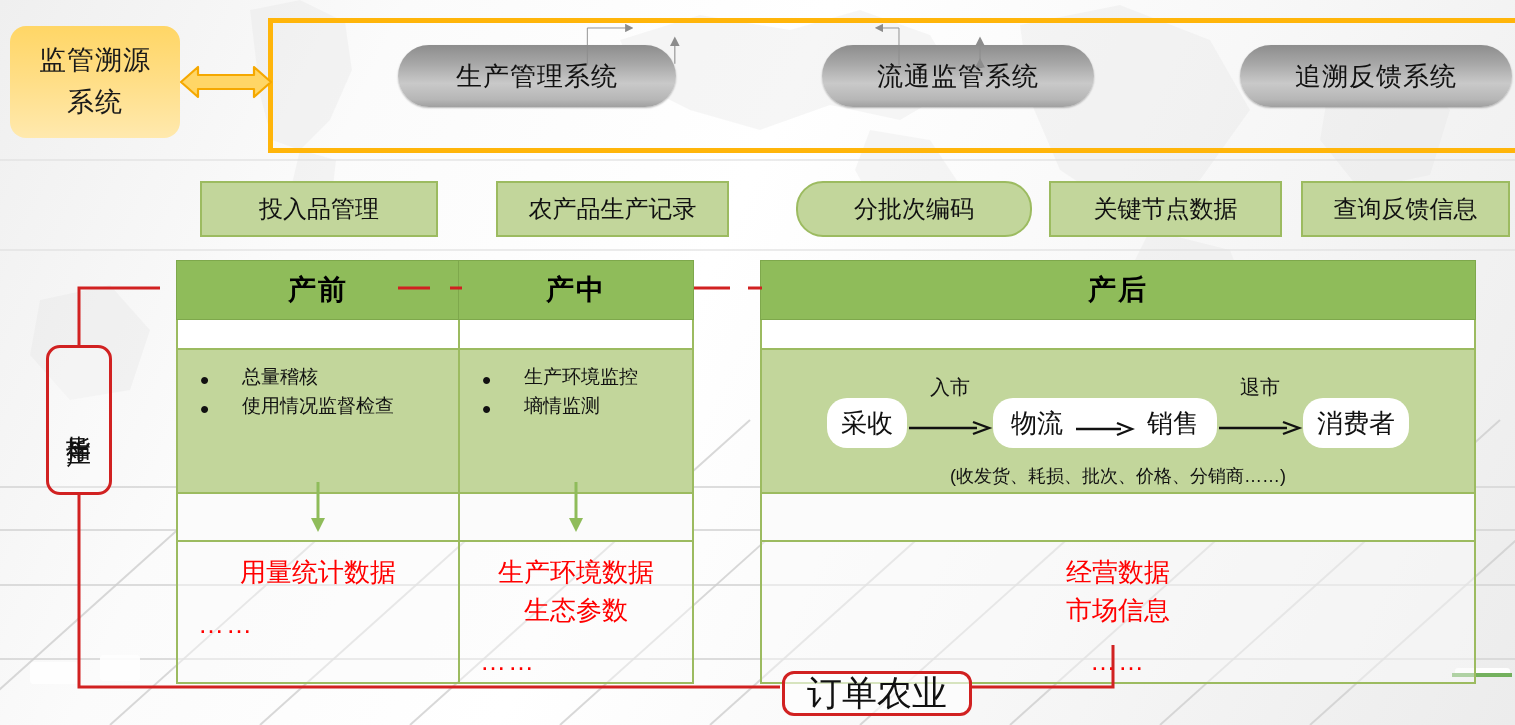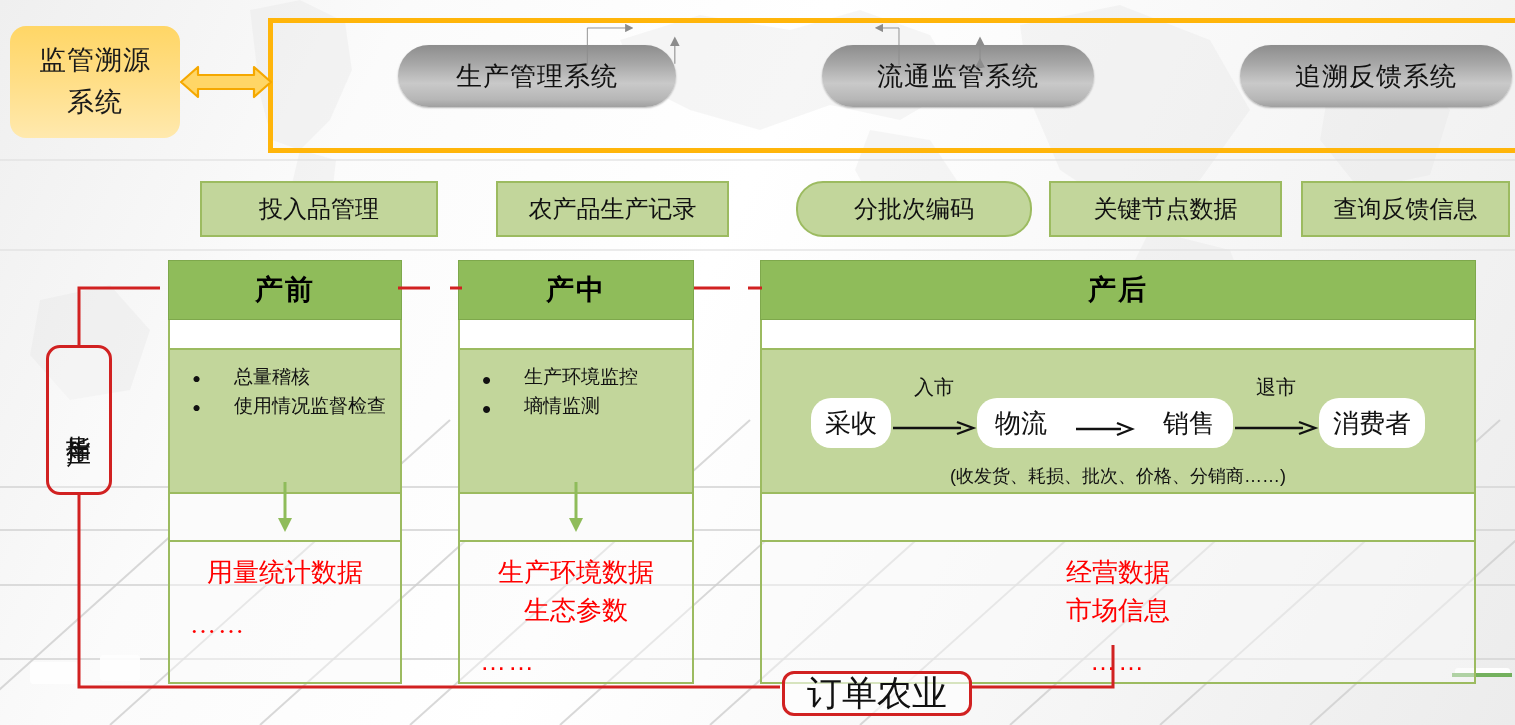--- a/index.html
+++ b/index.html
@@ -122,21 +122,21 @@
 
   ul.bullets { list-style: none; padding: 14px 10px 12px 22px; }
   ul.bullets li {
     font-size: 19px; color: #111; line-height: 1.42;
     position: relative; padding-left: 42px; margin-bottom: 2px;
   }
   ul.bullets li::before {
     content: "•"; position: absolute; left: 0; top: -2px; font-size: 26px;
   }
 
-  #panelPre  { left: 168px; width: 234px; font-family: Liberation Serif, serif; }
+  #panelPre  { left: 176px; width: 284px; }
   #panelMid  { left: 458px; width: 236px; }
   #panelPost { left: 760px; width: 716px; }
 
   #panelPre  .panel-body { height: 146px; }
   #panelMid  .panel-body { height: 146px; }
   #panelPost .panel-body { height: 146px; }
   #panelPre  .panel-foot { height: 144px; }
   #panelMid  .panel-foot { height: 144px; }
   #panelPost .panel-foot { height: 144px; }
 
@@ -144,21 +144,21 @@
   .chain {
     position: relative; height: 100%;
     display: flex; align-items: center; justify-content: center;
     padding-top: 4px;
   }
   .chain-node {
     background: #ffffff; border-radius: 20px;
     display: flex; align-items: center; justify-content: center;
     font-size: 26px; color: #111; padding: 0 14px; height: 50px;
   }
-  .chain-node.wide { padding: 0 18px; gap: 28px; }
+  .chain-node.wide { padding: 0 18px; gap: 12px; }
   .chain-arrow { position: relative; width: 86px; height: 50px; }
   .chain-arrow .alabel {
     position: absolute; left: 50%; transform: translateX(-50%);
     top: -24px; font-size: 20px; color: #111; white-space: nowrap;
   }
   .chain-arrow svg { position: absolute; left: 0; top: 22px; }
   .chain-inner-arrow { width: 60px; height: 20px; }
   .chain-caption {
     position: absolute; left: 0; right: 0; bottom: 4px;
     text-align: center; font-size: 18px; color: #111;

